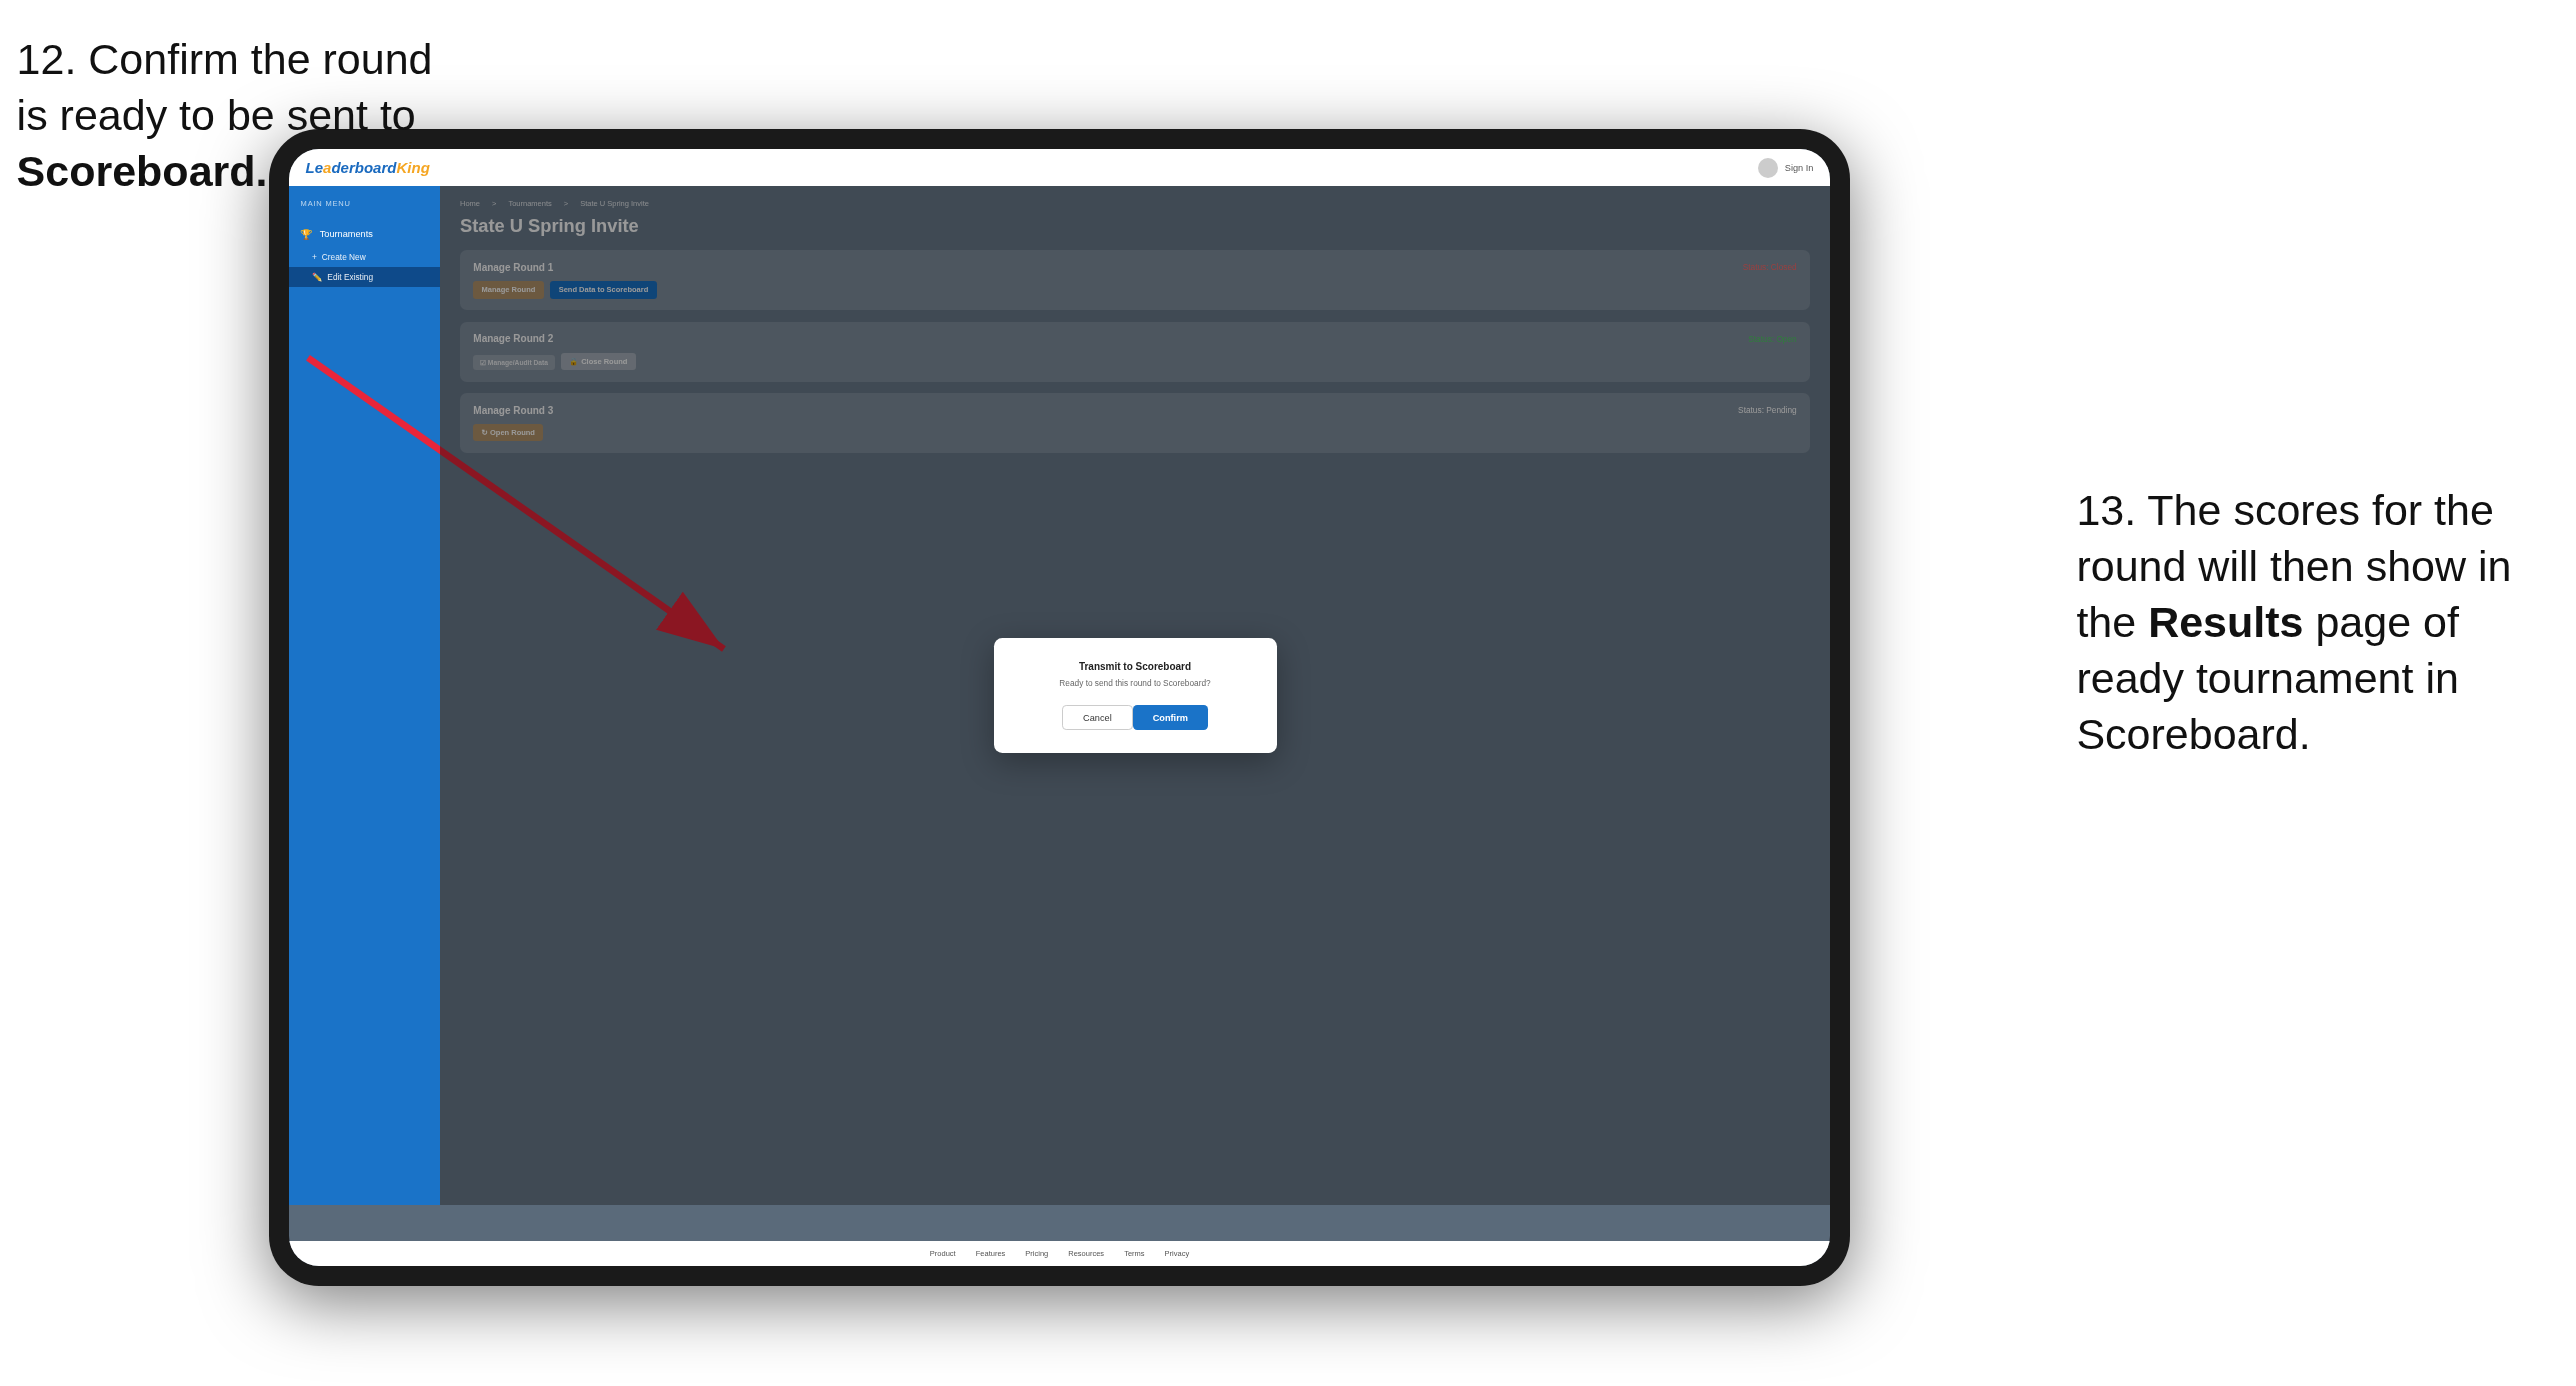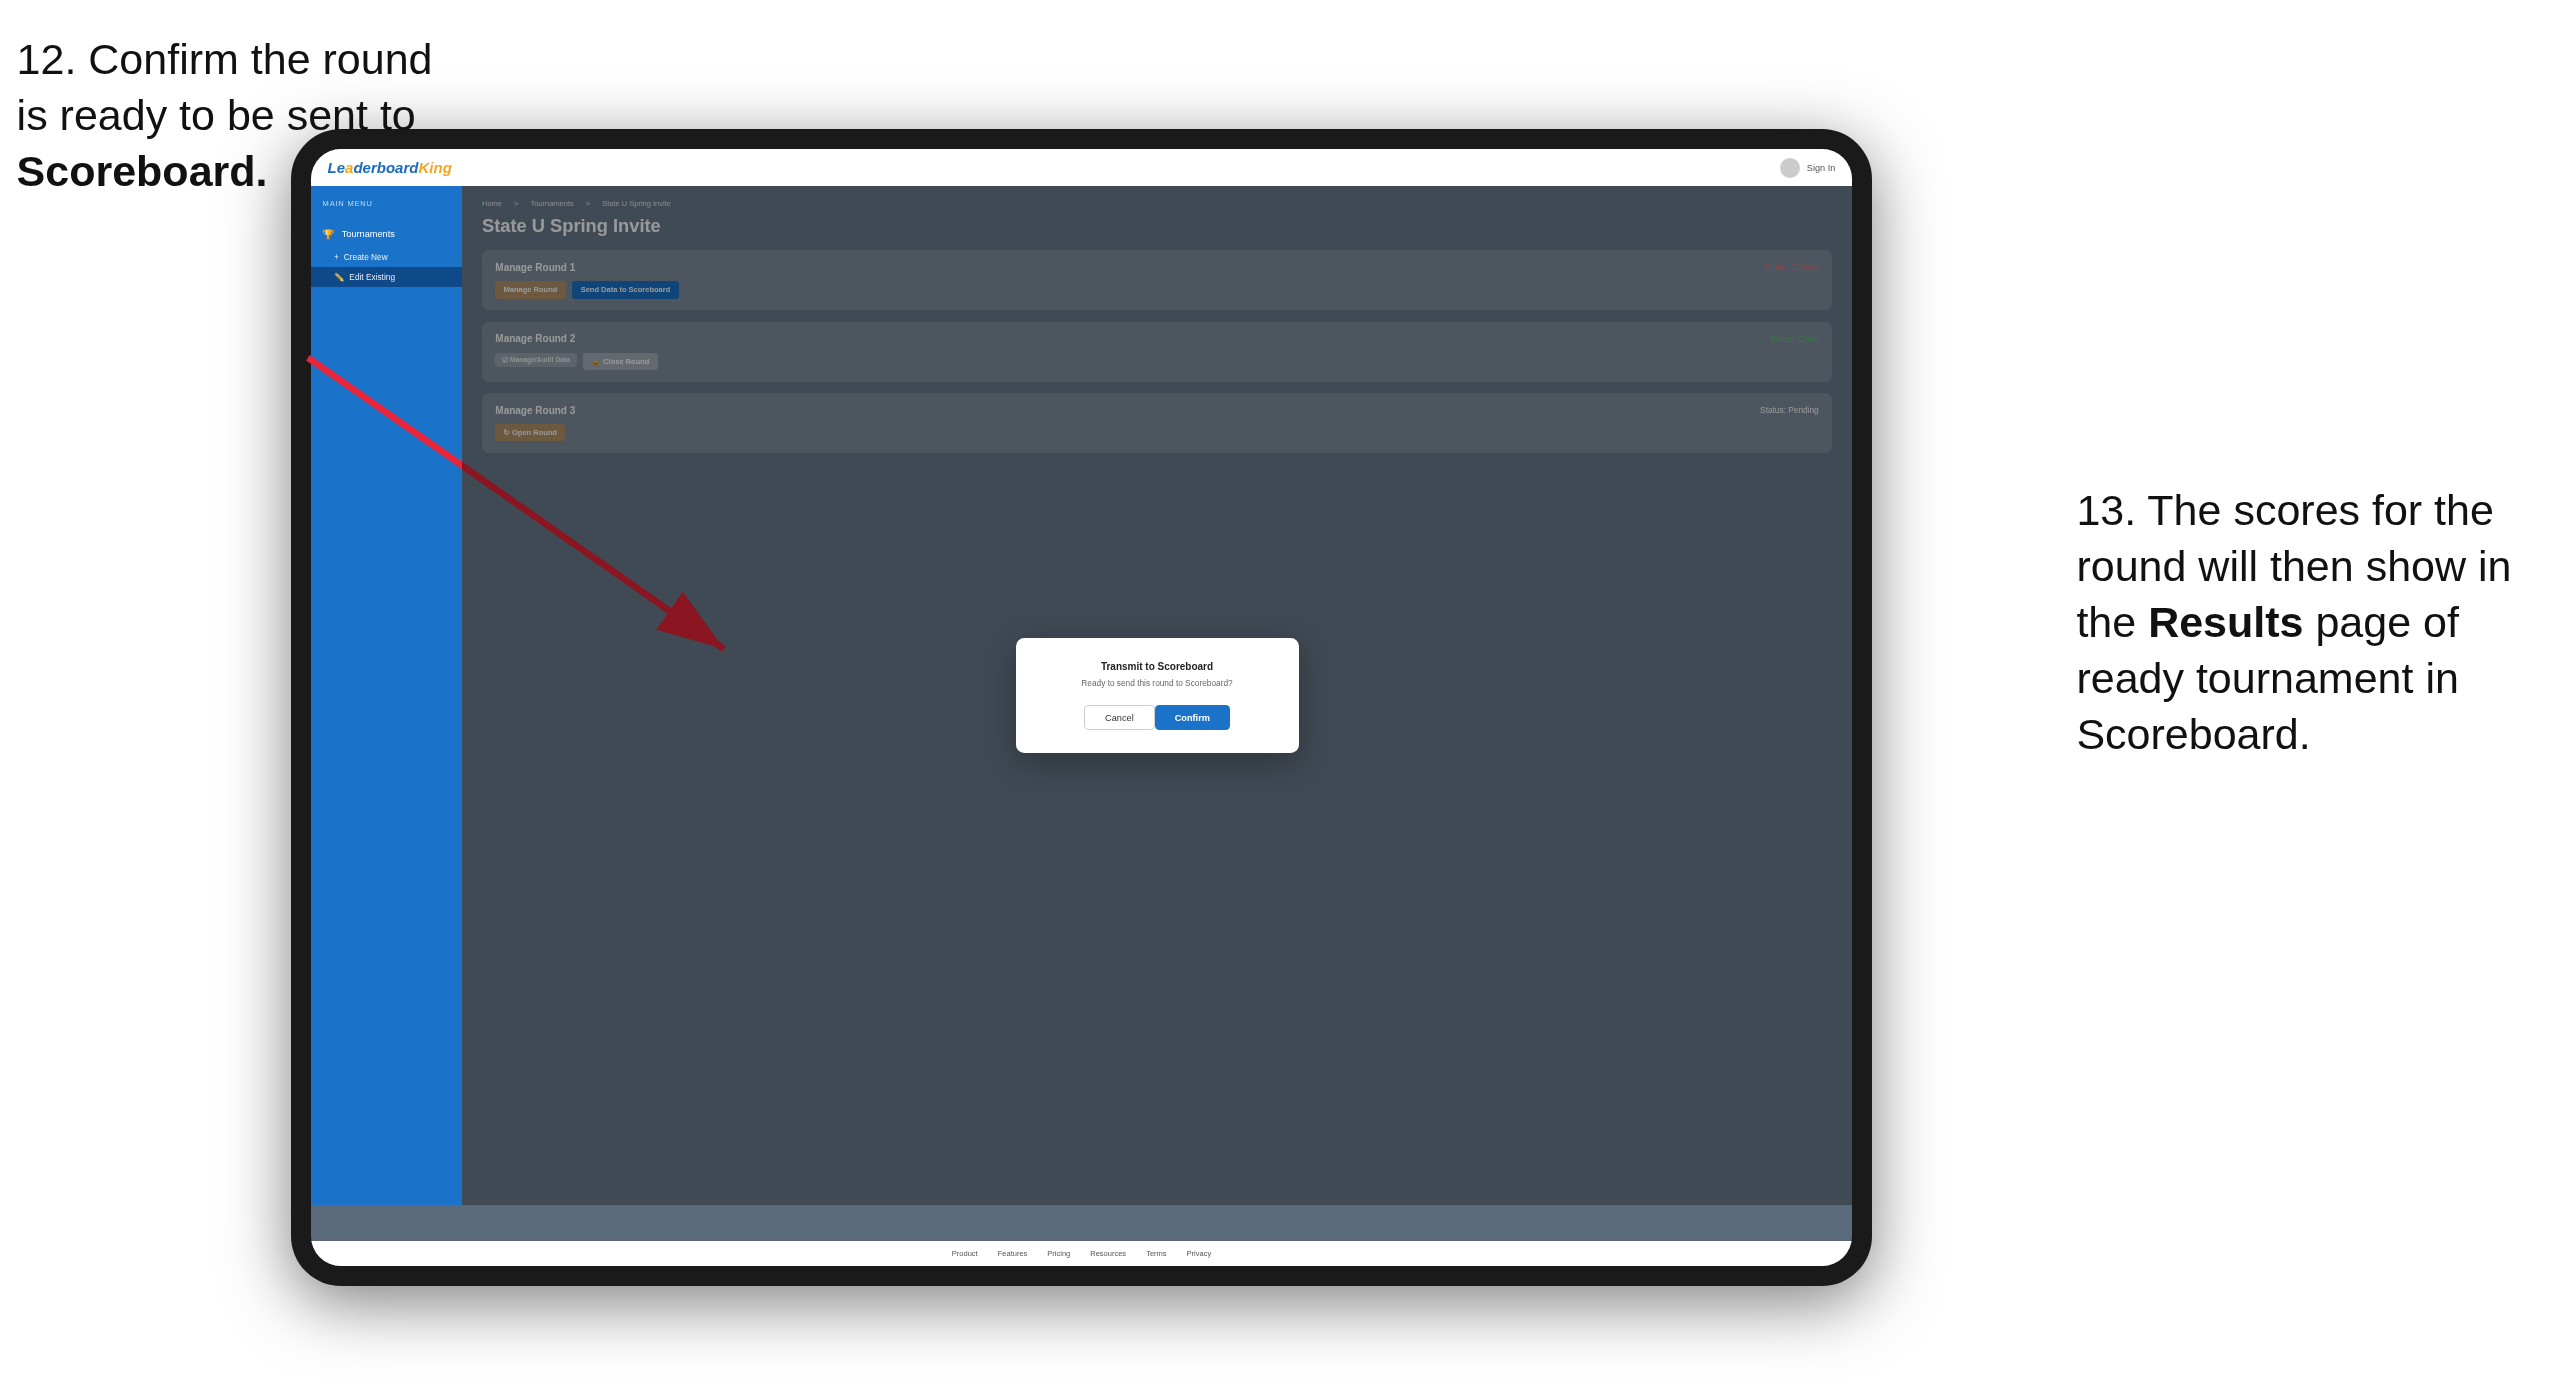--- a/index.html
+++ b/index.html
@@ -45,21 +45,21 @@
       width: 100%;
       height: 100%;
       pointer-events: none;
       z-index: 20;
     }
 
     
     .tablet-frame {
       position: absolute;
       top: 129px;
-      left: 291px;
+      left: 269px;
       width: 1581px;
       height: 1157px;
       background: #1a1a1a;
       border-radius: 50px;
       box-shadow: 0 16.6px 67px rgba(0,0,0,0.5);
     }
 
     .tablet-screen {
       position: absolute;
       top: 20px;
@@ -197,21 +197,21 @@
       font-size: 8.3px;
       color: #fff;
     }
     .status-badge.closed { color: #ff6b6b; }
     .status-badge.open { color: #51cf66; }
     .status-badge.pending { color: #fff; }
 
     .round-buttons {
       display: flex;
       gap: 6.7px;
-      align-items: flex-start;
+      align-items: flex-end;
     }
     .btn {
       padding: 4.2px 8.3px;
       border-radius: 3.3px;
       font-size: 7.5px;
       font-weight: 600;
       cursor: pointer;
       border: none;
     }
     .btn-tan {

